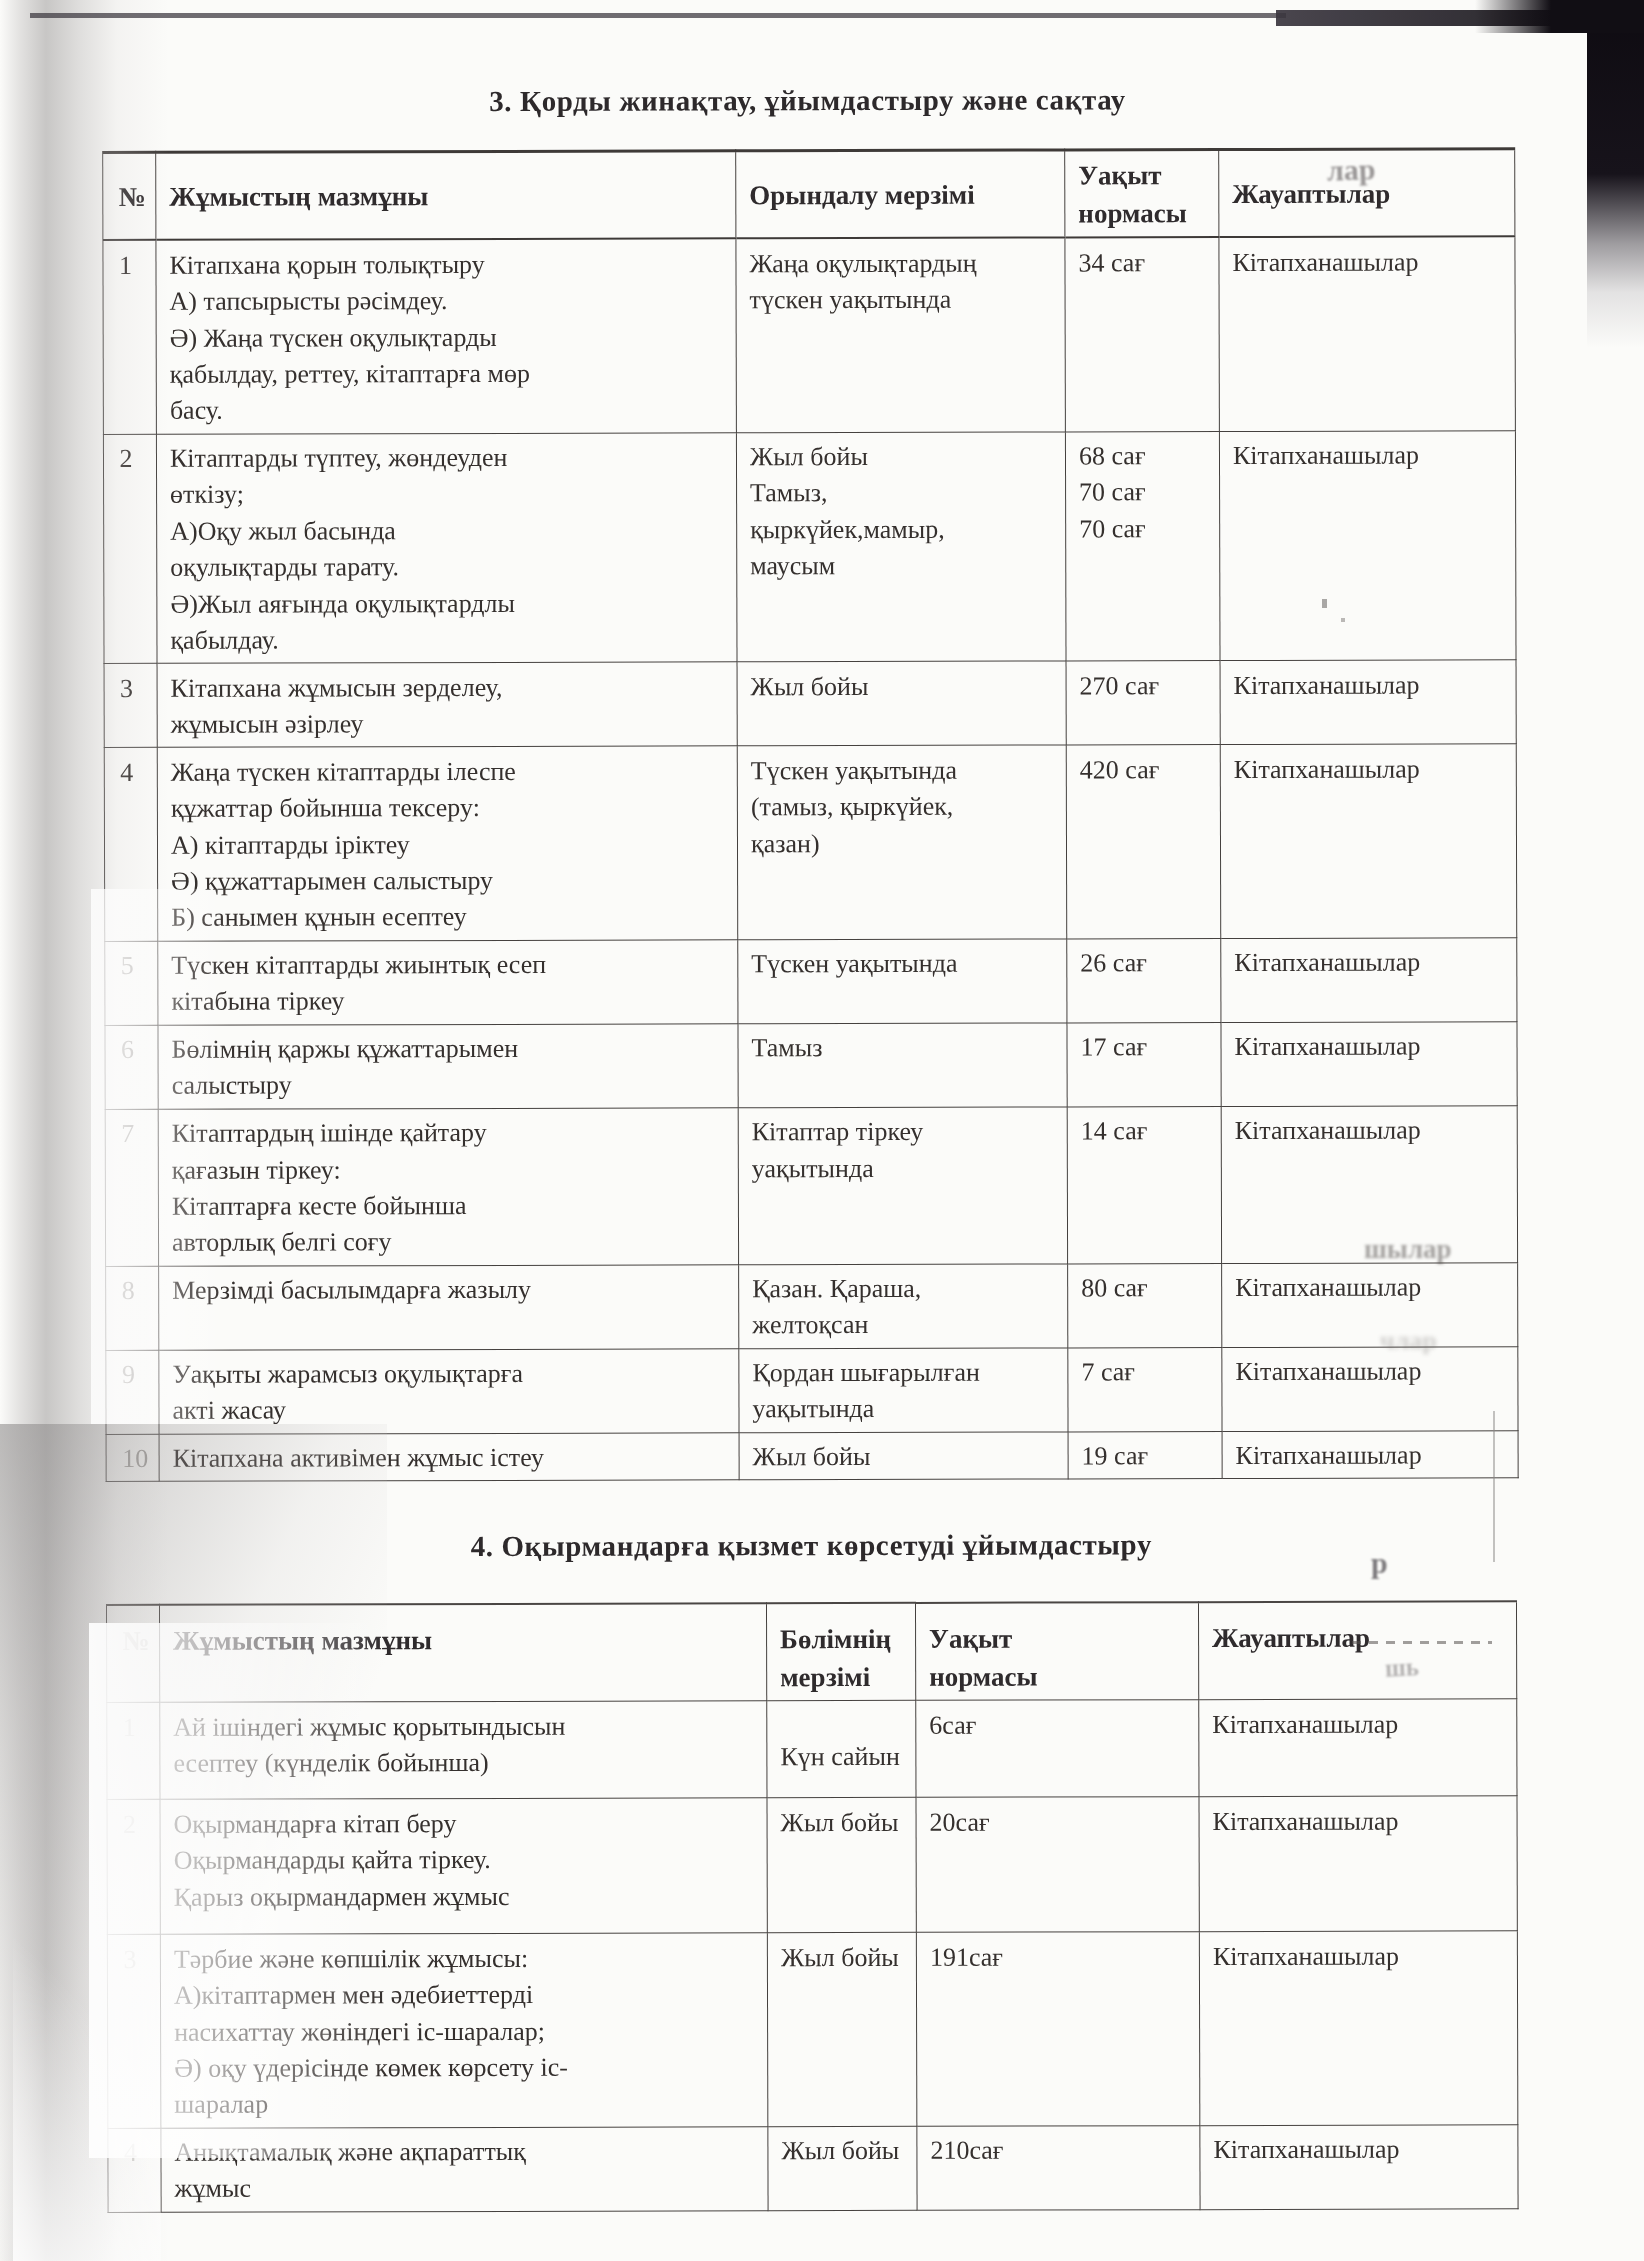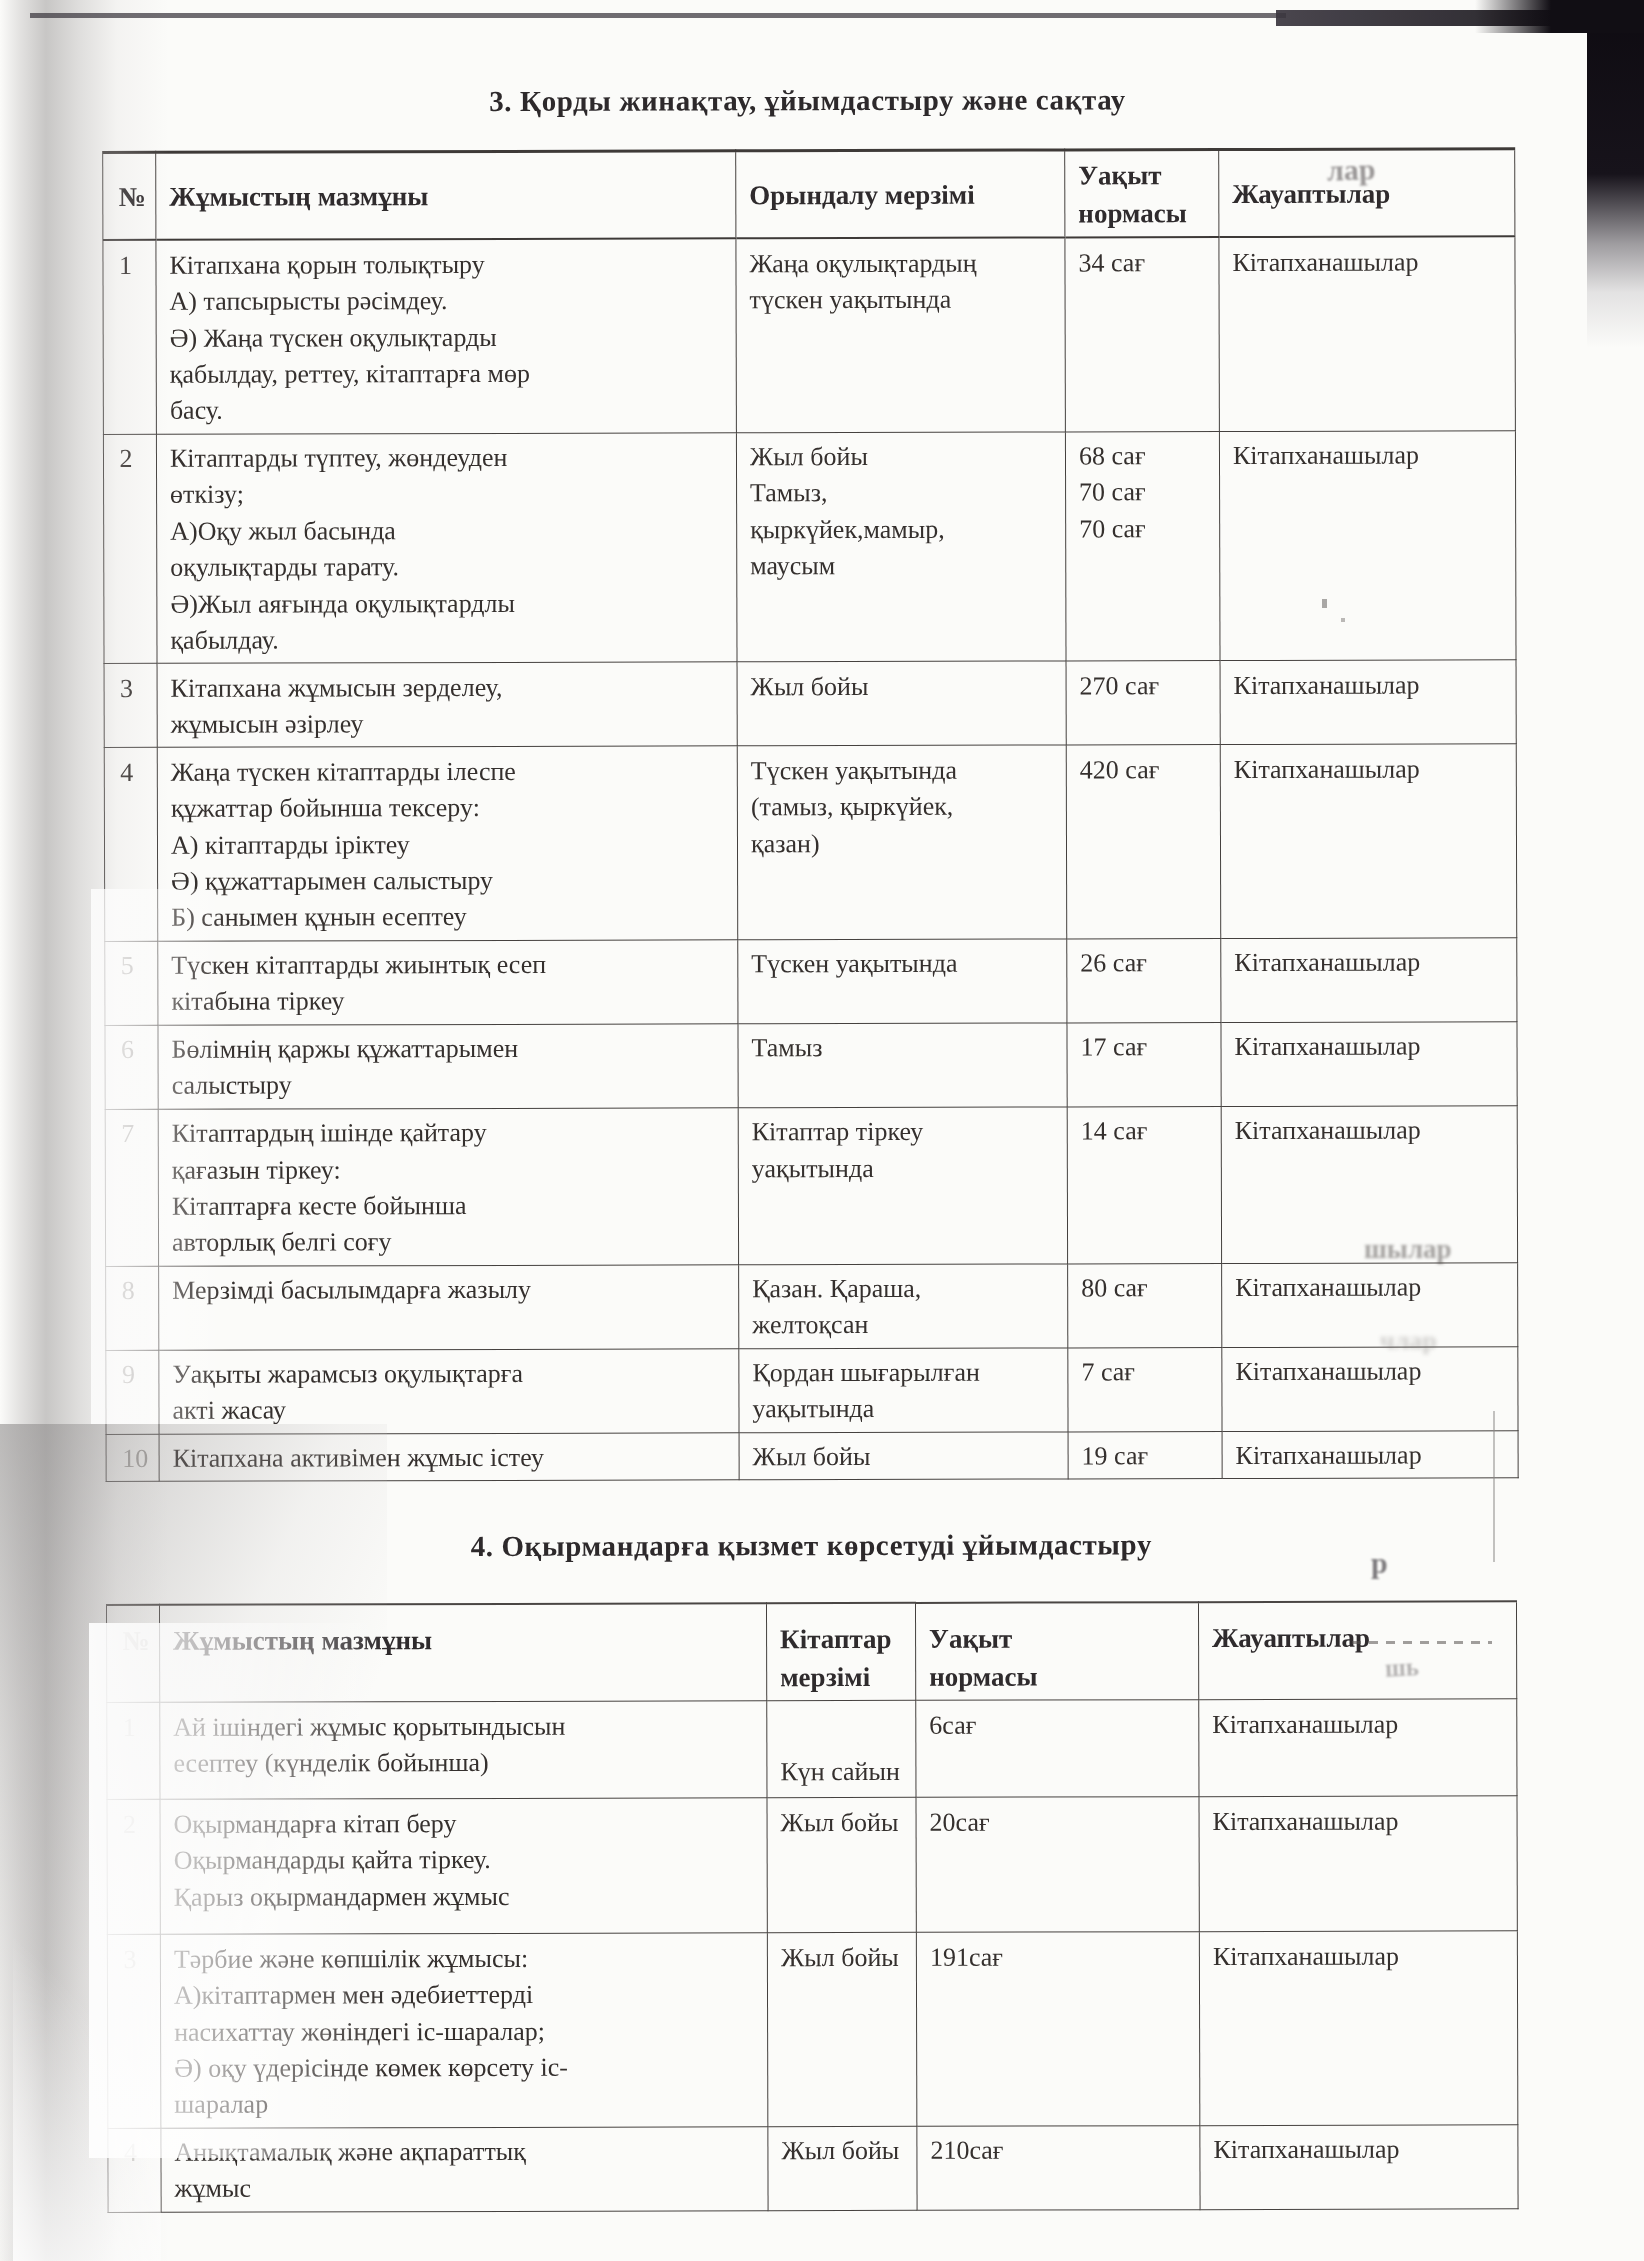--- a/index.html
+++ b/index.html
@@ -25,21 +25,21 @@
   }
   th{font-weight:bold;font-size:27px;color:#2f2b2d;}
   .t1 th{vertical-align:middle;}
   .t2 th{vertical-align:top;padding-top:17px;}
   .t1{border-top:3.2px solid #3e3a38;}
   .t1 th{border-bottom:2.6px solid #3e3a38;}
   .t2{border-top:2.6px solid #4a4644;}
   .c-num{padding-left:15.5px;}
   .faint{color:#a09d9a;}
   .xfaint{color:#c3c0bc;}
-  .vb{vertical-align:bottom;padding-bottom:7px;}
+  .vb{vertical-align:bottom;padding-bottom:22px;}
   
   .t1 tr:nth-child(1){height:82px;}
   .t1 tr:nth-child(2){height:191px;}
   .t1 tr:nth-child(3){height:227px;}
   .t1 tr:nth-child(4){height:82px;}
   .t1 tr:nth-child(5){height:191px;}
   .t1 tr:nth-child(6){height:82px;}
   .t1 tr:nth-child(7){height:84px;}
   .t1 tr:nth-child(8){height:155px;}
   .t1 tr:nth-child(9){height:82px;}
@@ -234,21 +234,21 @@
           <col class="c1">
           <col class="c2">
           <col class="c3">
           <col class="c4">
           <col class="c5">
         </colgroup>
       <tbody>
           <tr>
         <th class="c-num xfaint">№</th>
         <th>Жұмыстың мазмұны</th>
-        <th>Кітаптар
+        <th>Бөлімнің
 мерзімі</th>
         <th>Уақыт
 нормасы</th>
         <th>Жауаптылар</th>
       </tr>
       <tr>
         <td class="c-num xfaint">1</td>
         <td>Ай ішіндегі жұмыс қорытындысын
 есептеу (күнделік бойынша)</td>
         <td class="vb">Күн сайын</td>

